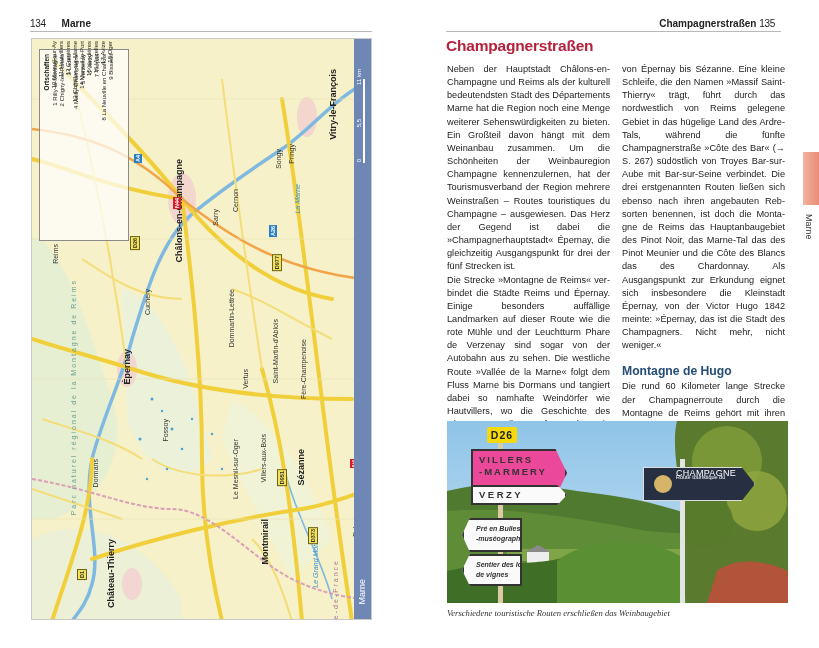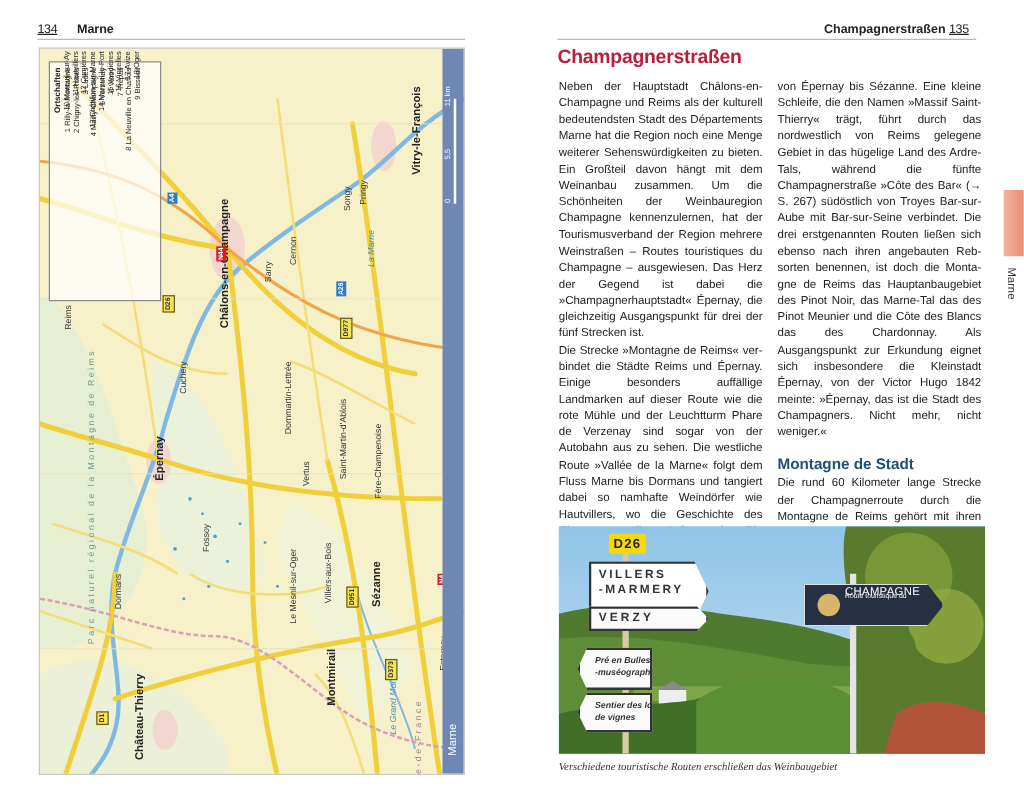--- a/index.html
+++ b/index.html
@@ -1,21 +1,21 @@
 <!DOCTYPE html>
 <html><head>
 <meta charset="utf-8">
 <style>
   html, body { margin:0; padding:0; }
   body { width:819px; height:648px; background:#ffffff; position:relative; overflow:hidden;
          font-family:"Liberation Sans", "DejaVu Sans", sans-serif; color:#222; }
 
   
   .runhead { position:absolute; top:18px; font-size:10px; color:#222; }
-  .runhead .num { font-weight:normal; letter-spacing:-0.3px;text-decoration:underline; }
+  .runhead .num { font-weight:normal; letter-spacing:-0.3px; }
   .runhead .sec { font-weight:bold; }
   .rh-left { left:30px; }
   .rh-left .num { margin-right:13px; }
   .rh-right { right:44px; }
   .rh-right .num { }
   .rule { position:absolute; top:31px; height:1px; background:#b9b9b9; }
   .rule-left { left:30px; width:342px; }
   .rule-right { left:446px; width:335px; }
 
   
@@ -56,21 +56,21 @@
 
   .thumb-tab { position:absolute; left:803px; top:152px; width:16px; height:53px;
          background:linear-gradient(90deg,#f2b29f,#e88c76); }
   .thumb-label { position:absolute; left:804px; top:214px; font-size:9px; color:#333; writing-mode:vertical-rl; }
 
   
   .photo { position:absolute; left:447px; top:421px; width:341px; height:182px; overflow:hidden; background:#a9d2ee; }
   .photo svg { position:absolute; left:0; top:0; }
   .sign { position:absolute; box-sizing:border-box; font-weight:bold; }
   .sign-d26 { left:40px; top:6px; width:30px; height:16px; background:#f6d90d; color:#222; font-size:10.5px; text-align:center; line-height:16px; border-radius:2px; letter-spacing:1px;}
-  .sign-villers { left:24px; top:28px; width:96px; height:48px; background:#ffffff; border:2px solid #333; color:#333; font-size:9.5px; line-height:12px; padding:3px 0 0 6px; letter-spacing:2px; clip-path:polygon(0 0,88% 0,100% 50%,88% 100%,0 100%);}
+  .sign-villers { left:24px; top:28px; width:96px; height:48px; background:#ec4899; border:2px solid #333; color:#333; font-size:9.5px; line-height:12px; padding:3px 0 0 6px; letter-spacing:2px; clip-path:polygon(0 0,88% 0,100% 50%,88% 100%,0 100%);}
   .sign-verzy { left:24px; top:64px; width:96px; height:20px; background:#fafafa; border:2px solid #333; color:#333; font-size:9.5px; line-height:16px; padding-left:6px; letter-spacing:2.5px; clip-path:polygon(0 0,90% 0,100% 50%,90% 100%,0 100%);}
   .sign-pre { left:15px; top:97px; width:60px; height:34px; background:#fafafa; border:2px solid #333; color:#333; font-size:7px; line-height:10px; padding:4px 0 0 12px; font-style:italic; clip-path:polygon(13% 0,100% 0,100% 100%,13% 100%,0 50%);}
   .sign-sentier { left:15px; top:133px; width:60px; height:32px; background:#fafafa; border:2px solid #333; color:#333; font-size:7px; line-height:10px; padding:4px 0 0 12px; font-style:italic; clip-path:polygon(13% 0,100% 0,100% 100%,13% 100%,0 50%);}
   .sign-route { left:196px; top:46px; width:112px; height:34px; background:#273043; border:1.5px solid #ddd; color:#fff; clip-path:polygon(0 0,88% 0,100% 50%,88% 100%,0 100%);}
   .sign-route .logo { position:absolute; left:10px; top:7px; width:18px; height:18px; border-radius:50%; background:#d6b56a; }
   .sign-route .t1 { position:absolute; left:32px; top:6px; font-size:5.5px; font-weight:normal; }
   .sign-route .t2 { position:absolute; left:32px; top:0; font-size:9px; letter-spacing:0.3px; font-weight:normal;}
   .caption { position:absolute; left:447px; top:608px; font-family:"Liberation Serif","DejaVu Serif",serif; font-style:italic; font-size:8.6px; color:#333; }
 </style>
 </head>
@@ -230,21 +230,21 @@
 
 <div class="chapter-title">Champagnerstraßen</div>
 
 <div class="col col-1">
   <p>Neben der Hauptstadt Châlons-en-Cham­pagne und Reims als der kulturell be­deutendsten Stadt des Départements Marne hat die Region noch eine Menge weiterer Sehenswürdigkeiten zu bieten. Ein Großteil davon hängt mit dem Wein­anbau zusammen. Um die Schönheiten der Weinbauregion Champagne kennen­zulernen, hat der Tourismusverband der Region mehrere Weinstraßen – Routes touristiques du Champagne – ausgewie­sen. Das Herz der Gegend ist dabei die »Champagnerhauptstadt« Épernay, die gleichzeitig Ausgangspunkt für drei der fünf Strecken ist.</p>
   <p>Die Strecke »Montagne de Reims« ver­bindet die Städte Reims und Épernay. Einige besonders auffällige Landmarken auf dieser Route wie die rote Mühle und der Leuchtturm Phare de Verzenay sind sogar von der Autobahn aus zu sehen. Die westliche Route »Vallée de la Marne« folgt dem Fluss Marne bis Dormans und tangiert dabei so namhafte Weindörfer wie Hautvillers, wo die Geschichte des Champagners ihren Anfang nahm. Die Route »Côte des Blancs« führt durch das Gebiet der weißen Reben südlich</p>
 </div>
 
 <div class="col col-2">
   <p>von Épernay bis Sézanne. Eine kleine Schleife, die den Namen »Massif Saint-Thierry« trägt, führt durch das nordwest­lich von Reims gelegene Gebiet in das hügelige Land des Ardre-Tals, während die fünfte Champagnerstraße »Côte des Bar« (→ S. 267) südöstlich von Troyes Bar-sur-Aube mit Bar-sur-Seine verbindet. Die drei erstgenannten Routen ließen sich ebenso nach ihren angebauten Reb­sorten benennen, ist doch die Monta­gne de Reims das Hauptanbaugebiet des Pinot Noir, das Marne-Tal das des Pinot Meunier und die Côte des Blancs das des Chardonnay. Als Ausgangspunkt zur Erkundung eignet sich insbesondere die Kleinstadt Épernay, von der Victor Hugo 1842 meinte: »Épernay, das ist die Stadt des Champagners. Nicht mehr, nicht weniger.«</p>
-  <p class="subhead">Montagne de Stadt</p>
+  <p class="subhead">Montagne de Hugo</p>
   <p>Die rund 60 Kilometer lange Strecke der Champagnerroute durch die Montagne de Reims gehört mit ihren harmoni­schen Hängen voller Pinot-Noir-Trauben zu den schönsten Weinbaulandschaf­ten Frankreichs. Die Route führt durch</p>
 </div>
 
 <div class="thumb-tab"></div>
 <div class="thumb-label">Marne</div>
 
 <div class="photo">
   <svg width="341" height="182" viewBox="0 0 341 182">
     <defs>
       <linearGradient id="sky" x1="0" y1="0" x2="0" y2="1">

